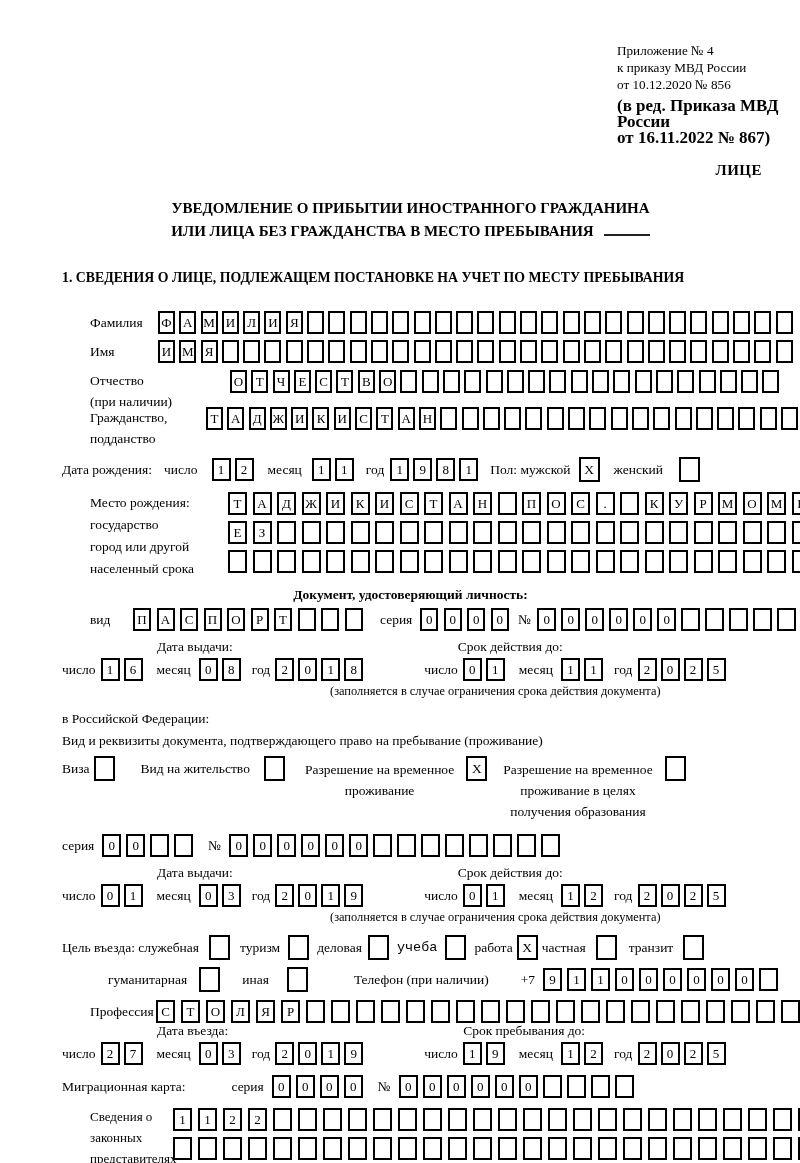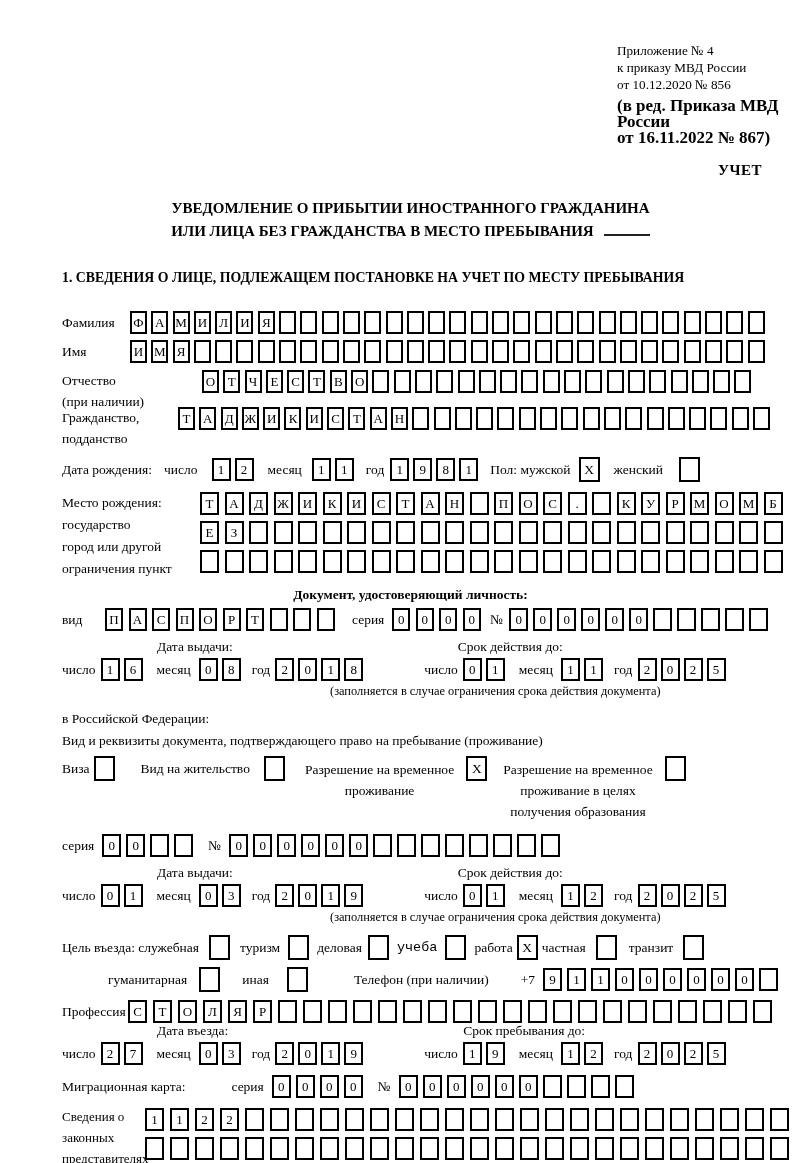--- a/index.html
+++ b/index.html
@@ -12,21 +12,21 @@
   .hdr{margin-left:555px;line-height:17px;font-size:13.2px;}
   .hdr .sub{margin-top:5px;font-size:17px;line-height:16px;font-weight:bold;}
   .forma{text-align:right;padding-right:18px;font-weight:bold;font-size:15px;margin-top:16px;letter-spacing:.5px;}
   
   .title{margin-top:18px;text-align:center;font-weight:bold;font-size:15px;line-height:23px;margin-left:-21px;}
   .blank-line{display:inline-block;width:46px;border-bottom:2px solid #222;margin-left:10px;vertical-align:baseline;}
   .sect{margin-top:27px;font-weight:bold;font-size:13.8px;}
   
   .frow{display:flex;align-items:flex-start;}
   .vc{align-items:center;}
-  .lblcol{flex:none;line-height:21px;}
+  .lblcol{flex:none;line-height:21px;margin-left:28px;}
   
   .cells{display:flex;flex:none;}
   .cell{
     flex:none;box-sizing:border-box;width:var(--cw,17px);height:var(--ch,23px);
     border:2px solid #000;margin-right:var(--gap,4.3px);background:#fff;
     display:flex;align-items:center;justify-content:center;font-size:13px;line-height:1;
   }
   .checkbox{
     flex:none;box-sizing:border-box;width:21px;height:25px;border:2px solid #000;
     display:inline-flex;align-items:center;justify-content:center;font-size:13.5px;background:#fff;
@@ -44,21 +44,21 @@
 
   <div class="hdr">
     <div>Приложение № 4</div>
     <div>к приказу МВД России</div>
     <div>от 10.12.2020 № 856</div>
     <div class="sub">
       <div>(в ред. Приказа МВД России</div>
       <div>от 16.11.2022 № 867)</div>
     </div>
   </div>
-  <div class="forma">УЧЕТ</div>
+  <div class="forma">ЛИЦЕ</div>
 
   <div class="title">
     <div>УВЕДОМЛЕНИЕ О ПРИБЫТИИ ИНОСТРАННОГО ГРАЖДАНИНА</div>
     <div><span>ИЛИ ЛИЦА БЕЗ ГРАЖДАНСТВА В МЕСТО ПРЕБЫВАНИЯ</span><span class="blank-line"></span></div>
   </div>
 
   <div class="sect">1. СВЕДЕНИЯ О ЛИЦЕ, ПОДЛЕЖАЩЕМ ПОСТАНОВКЕ НА УЧЕТ ПО МЕСТУ ПРЕБЫВАНИЯ</div>
 
   <div class="frow vc" style="margin-top:25px;">
     <div class="lblcol" style="width:68px;">Фамилия</div>
@@ -227,21 +227,21 @@
     <span class="checkbox" style="margin-left:8px;">X</span>
     <span class="w" style="margin-left:14px;">женский</span>
     <span class="checkbox" style="margin-left:16px;"></span>
   </div>
 
   <div class="frow" style="margin-top:10px;">
     <div class="lblcol" style="width:138px;line-height:22px;">
       <div>Место рождения:</div>
       <div>государство</div>
       <div>город или другой</div>
-      <div>ограничения пункт</div>
+      <div>населенный срока</div>
     </div>
     <div class="stack">
       <div class="cells" style="--cw:19px;--gap:5.5px;">
           <div class="cell">Т</div>
           <div class="cell">А</div>
           <div class="cell">Д</div>
           <div class="cell">Ж</div>
           <div class="cell">И</div>
           <div class="cell">К</div>
           <div class="cell">И</div>

